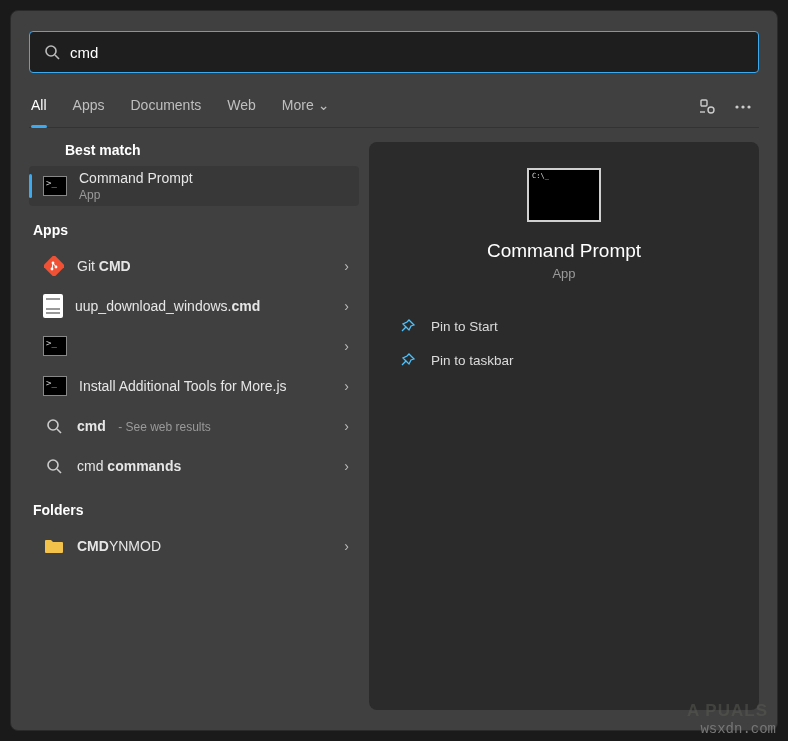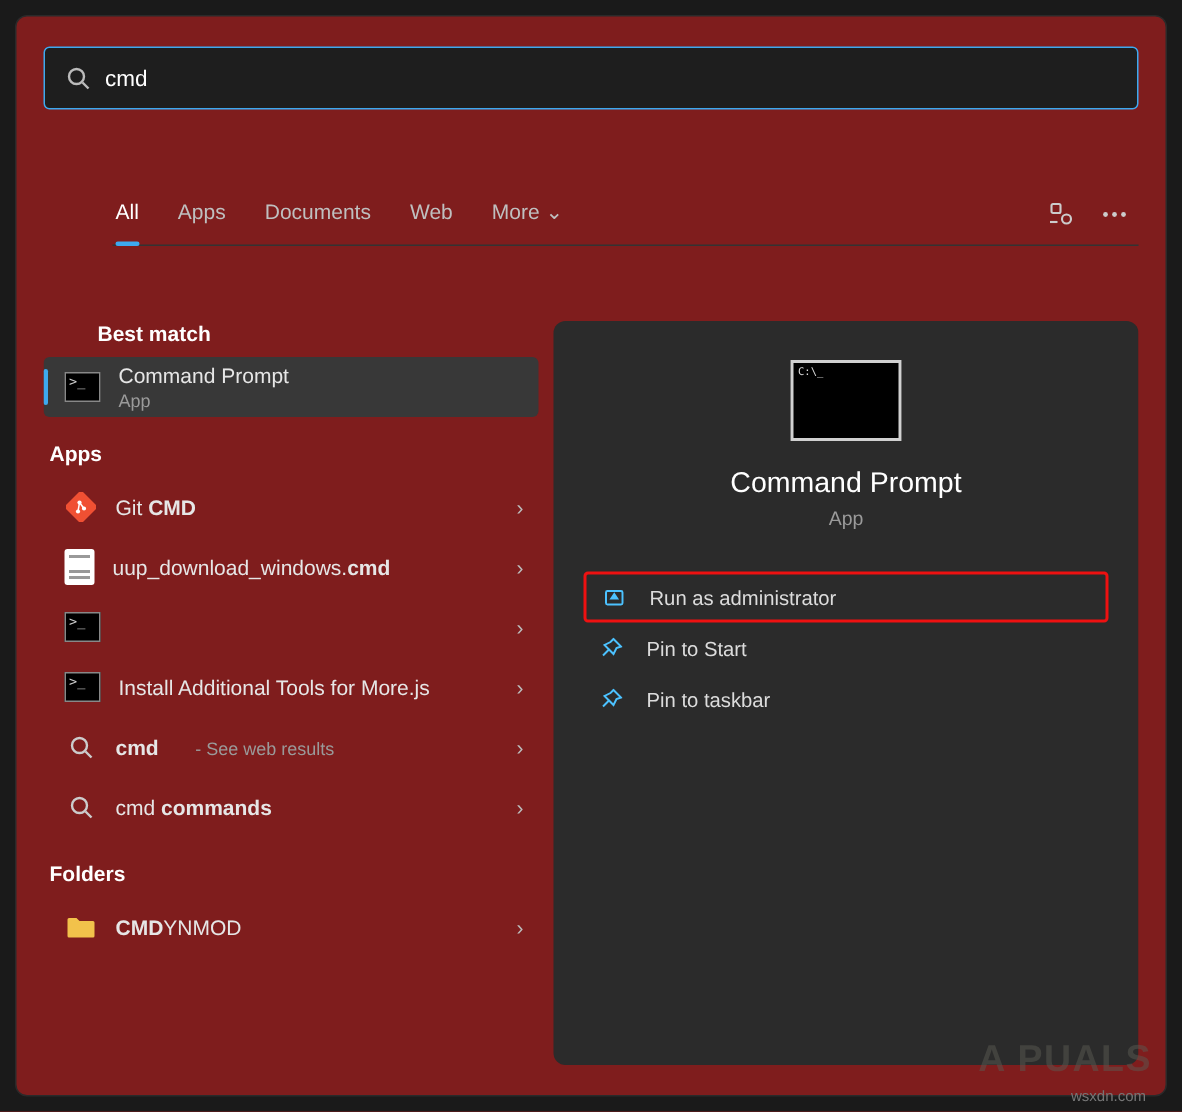--- a/index.html
+++ b/index.html
@@ -1,25 +1,25 @@
 <!DOCTYPE html>
 <html><head>
 <meta charset="utf-8">
 <style>
 * { margin:0; padding:0; box-sizing:border-box; font-family:"Segoe UI",Arial,sans-serif; }
 body { background:#1a1a1a; width:788px; height:741px; position:relative; overflow:hidden; }
-.window { position:absolute; left:10px; top:10px; right:10px; bottom:10px; background:#7f1d1d; border:1px solid #2a2a2a; border-radius:8px; padding:20px 18px; display:flex; flex-direction:column;gap:36px; }
+.window { position:absolute; left:10px; top:10px; right:10px; bottom:10px; background:#404040; border:1px solid #2a2a2a; border-radius:8px; padding:20px 18px; display:flex; flex-direction:column; }
 
 
 .searchbox { display:flex; align-items:center; background:#1e1e1e; border:1.5px solid #3da9ef; border-radius:4px; height:42px; padding:0 14px; }
 .searchbox svg { flex:none; }
 .searchbox input { flex:1; background:transparent; border:none; outline:none; color:#fff; font-size:15px; margin-left:10px; }
 
 
-.tabrow { display:flex; align-items:center; margin-top:20px; padding:0 2px 6px; border-bottom:1px solid #333;margin-left:46px; }
+.tabrow { display:flex; align-items:center; margin-top:20px; padding:0 2px 6px; border-bottom:1px solid #333; }
 .tab { color:#bfbfbf; font-size:14px; margin-right:26px; padding:4px 0 8px; cursor:pointer; position:relative; }
 .tab.active { color:#fff; }
 .tab.active::after { content:""; position:absolute; left:0; right:0; bottom:-7px; height:3px; background:#3da9ef; border-radius:2px; }
 .tabrow .spacer { flex:1; }
 .tabrow .iconbtn { width:28px; height:28px; display:flex; align-items:center; justify-content:center; color:#ccc; cursor:pointer; margin-left:8px; }
 
 
 .body { flex:1; display:flex; margin-top:14px; overflow:hidden; }
 .left { width:340px; padding-right:10px; overflow-y:auto; }
 .right { flex:1; background:#2b2b2b; border-radius:8px; padding:26px 20px; display:flex; flex-direction:column; align-items:center; }
@@ -27,21 +27,21 @@
 
 .sect { color:#fff; font-size:14px; font-weight:600; margin:16px 4px 8px; }
 .sect:first-child { margin-top:0;padding-left:32px; }
 
 
 .item { display:flex; align-items:center; height:40px; border-radius:4px; padding:0 10px 0 14px; cursor:pointer; color:#e6e6e6; font-size:14px; position:relative; }
 .item .chev { position:absolute; right:10px; color:#bbb; }
 .item .ic { width:22px; height:22px; margin-right:12px; flex:none; display:flex; align-items:center; justify-content:center; }
 .item.selected { background:#383838; }
 .item.selected::before { content:""; position:absolute; left:0; top:8px; bottom:8px; width:3px; background:#3da9ef; border-radius:2px; }
-.item .sub { margin-left:21px; color:#9a9a9a; font-size:12px; }
+.item .sub { margin-left:9px; color:#9a9a9a; font-size:12px; }
 .item .title { display:inline; }
 .item.selected .txt { display:flex; flex-direction:column; }
 .item.selected .title { font-size:14px; }
 .item.selected .subtitle { font-size:12px; color:#9a9a9a; margin-top:2px; }
 
 
 .appicon { width:74px; height:54px; background:#000; border:2px solid #d0d0d0; margin-bottom:18px; position:relative; }
 .appicon::before{content:"C:\\_";position:absolute;top:2px;left:3px;color:#ddd;font-size:7px;font-family:monospace;}
 .appname { color:#fff; font-size:19px; font-weight:400; }
 .apptype { color:#9a9a9a; font-size:13px; margin-top:4px; margin-bottom:28px; }
@@ -52,22 +52,22 @@
 
 
 .ic.cmd { background:#000; border:1px solid #888; width:24px; height:20px; position:relative; }
 .ic.cmd::before{content:">_";color:#ccc;font-size:9px;position:absolute;top:1px;left:2px;font-family:monospace;}
 .ic.git { width:22px;height:22px; }
 .ic.file { background:#fff; width:20px; height:24px; border-radius:2px; position:relative; }
 .ic.file::after{content:"";position:absolute;inset:4px 3px;border-top:2px solid #999;border-bottom:6px double #999;}
 .ic.search svg{color:#ccc;}
 .ic.folder svg{color:#f2c24b;}
 
-.watermark{position:absolute;right:20px;bottom:20px;color:#5a5a52;font-size:25px;font-weight:bold;letter-spacing:1px;opacity:.5;}
-.wm2{position:absolute;right:24px;bottom:4px;color:#777;font-size:10px;}
+.watermark{position:absolute;right:20px;bottom:20px;color:#5a5a52;font-size:17px;font-weight:bold;letter-spacing:1px;opacity:.5;}
+.wm2{position:absolute;right:12px;bottom:4px;color:#777;font-size:14px;font-family:Liberation Mono, monospace;}
 </style>
 </head>
 <body>
 
 <div class="window">
 
   <div class="searchbox">
     <svg width="16" height="16" viewBox="0 0 16 16" fill="none" stroke="#bbb" stroke-width="1.6">
         <circle cx="7" cy="7" r="5"></circle>
         <line x1="11" y1="11" x2="15" y2="15"></line>
@@ -170,29 +170,20 @@
         <span class="title"><b>CMD</b><span>YNMOD</span></span>
         <span class="chev">›</span>
       </div>
     </div>
 
     <div class="right">
       <div class="appicon"></div>
       <div class="appname">Command Prompt</div>
       <div class="apptype">App</div>
       <div class="actions">
-        <div class="action highlight">
-          <span class="aic">
-              <svg width="15" height="15" viewBox="0 0 15 15" fill="none" stroke="#4cc2ff" stroke-width="1.3">
-                <rect x="2" y="3" width="11" height="9" rx="1"></rect>
-                <path d="M7.5 5 5.5 8h4z" fill="#4cc2ff"></path>
-              </svg>
-            </span>
-          <span>Run as administrator</span>
-        </div>
         <div class="action">
           <span class="aic">
               <svg width="15" height="15" viewBox="0 0 15 15" fill="none" stroke="#4cc2ff" stroke-width="1.3">
                 <path d="M9 1l5 5-3 1-2 4-3-3-4 4 4-4-3-3 4-2z"></path>
               </svg>
             </span>
           <span>Pin to Start</span>
         </div>
         <div class="action">
           <span class="aic">

